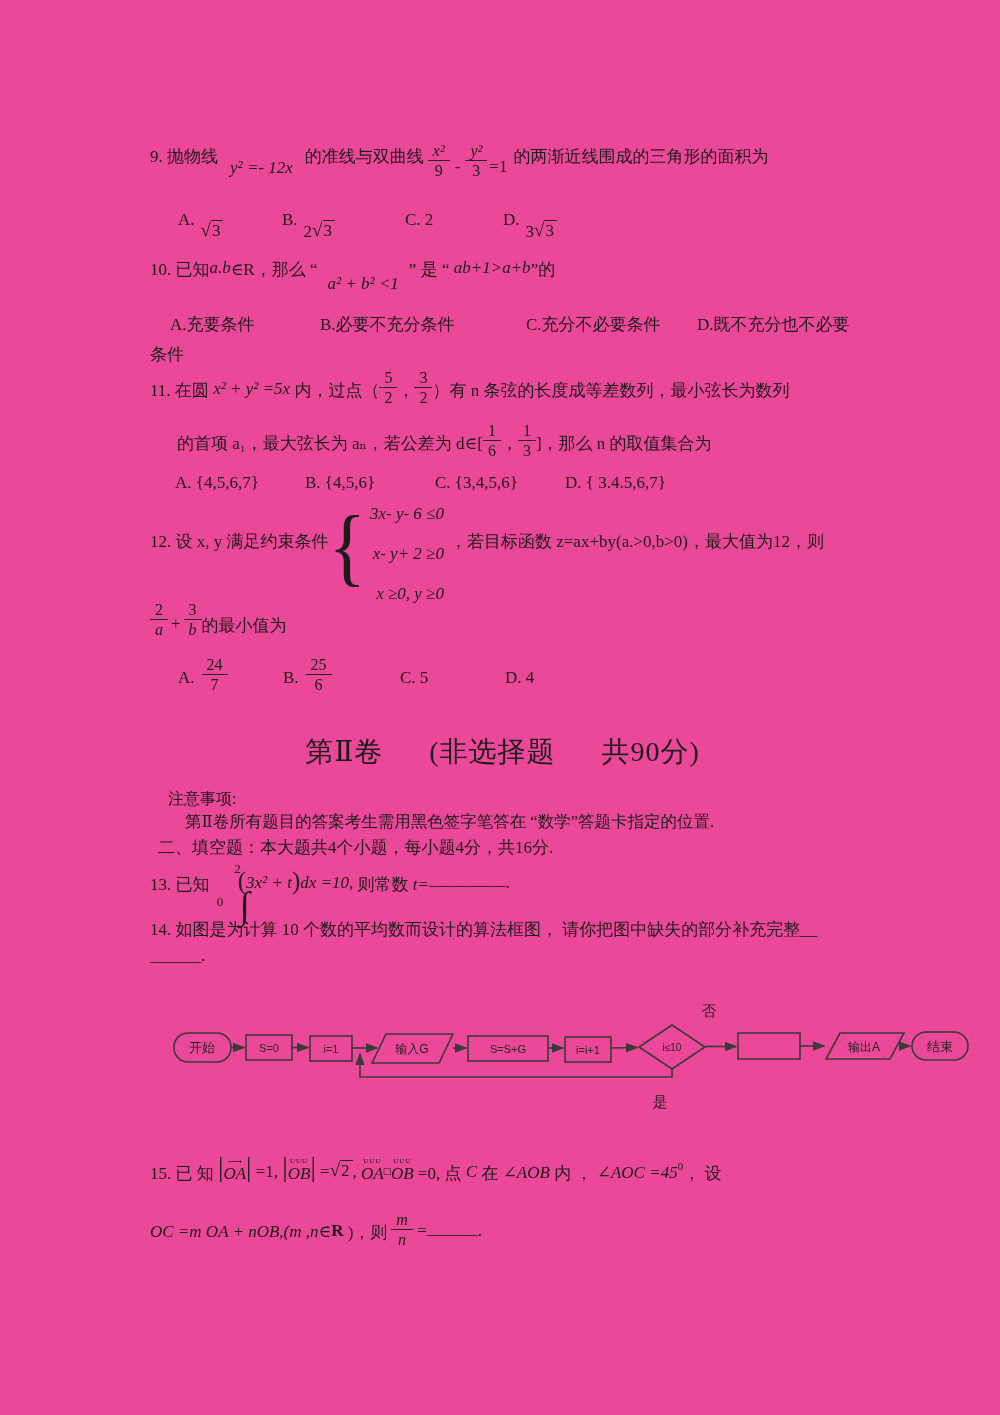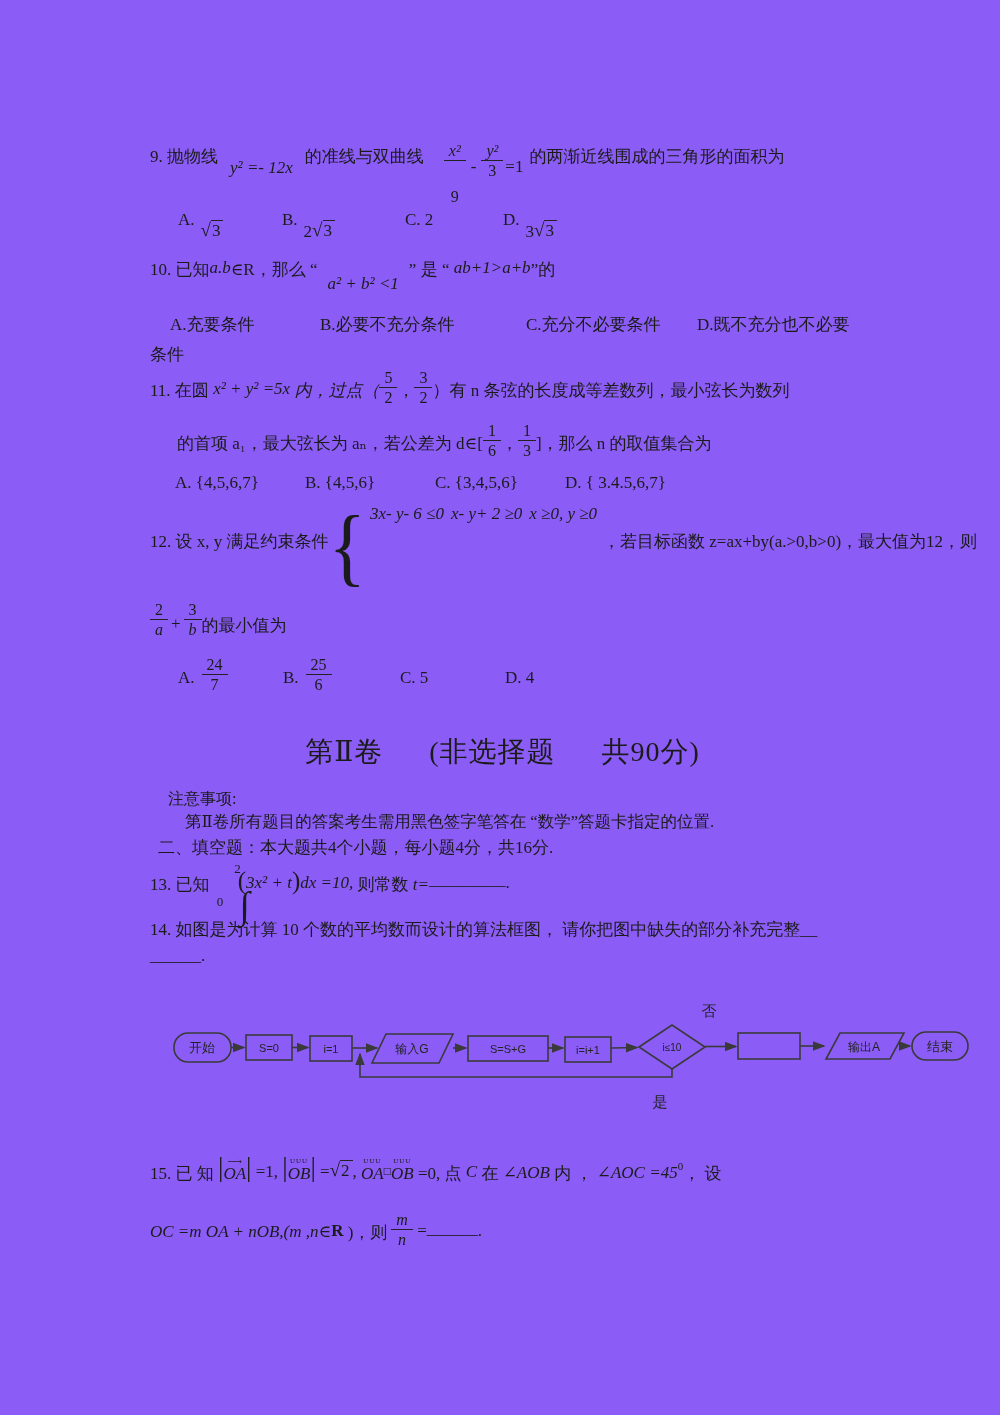--- a/index.html
+++ b/index.html
@@ -1,57 +1,57 @@
 <!DOCTYPE html>
 <html><head>
 <meta charset="utf-8">
 <style>
   html,body{margin:0;padding:0;background:#e8e8e8;}
   .page{
     position:relative;width:1000px;height:1415px;margin:0 auto;
-    background:#8b5cf6;color:#1b1b1b;
+    background:#ec4899;color:#1b1b1b;
     font-family:"Liberation Serif","DejaVu Serif",serif;
     font-size:17px;overflow:hidden;
   }
   .abs{position:absolute;}
   .row{display:flex;align-items:flex-start;}
   .row > span, .row > div{white-space:pre;}
   .m{font-family:"Liberation Serif","DejaVu Serif",serif;font-style:italic;}
   .up{font-style:normal;}
   .frac{display:inline-flex;flex-direction:column;align-items:center;line-height:1.2;font-size:16px;text-align:center;}
   .frac .fn{padding:0 5px;border-bottom:1.5px solid #222;}
   .frac .fd{padding:0 5px;}
   .sqrt{display:inline-flex;align-items:flex-start;}
   .sqrt .sg{font-size:19px;line-height:1;}
   .sqrt .rad{border-top:1.5px solid #222;padding:1px 3px 0 1px;line-height:1.1;}
   .vec{display:inline-flex;flex-direction:column;align-items:center;line-height:1;}
   .vtop{font-size:10px;line-height:7px;letter-spacing:0;}
   .vtopu{font-size:7px;line-height:7px;letter-spacing:1px;font-style:normal;}
   .vbar{font-size:27px;line-height:30px;font-weight:300;margin-top:2px;}
   .brace{font-size:78px;line-height:92px;font-weight:200;transform:scaleY(1.12);transform-origin:center;}
-  .sys{display:flex;flex-direction:row;gap:7px;padding-top:4px;align-items:flex-end;}
+  .sys{display:flex;flex-direction:column;gap:20px;padding-top:4px;align-items:flex-end;}
   .intg{position:relative;display:inline-block;width:24px;height:48px;}
   .isign{font-size:38px;line-height:46px;}
   .iup{position:absolute;top:-1px;right:-3px;font-size:13px;font-style:normal;}
   .ilo{position:absolute;bottom:0px;left:3px;font-size:13px;font-style:normal;}
   .bigp{font-size:25px;line-height:1;}
   .title{font-size:28px;letter-spacing:1px;}
   sup{font-size:11px;}
   svg text{fill:#232323;font-family:"Liberation Sans","DejaVu Sans",sans-serif;}
 </style>
 </head>
 <body>
 
 <div class="page">
 
   <div class="abs row" style="top:141px;left:150px;">
     <span style="padding-top:4px;">9. 抛物线</span>
     <span class="m" style="padding-top:17px;margin:0 12px;">y² =- 12x</span>
     <span style="padding-top:4px;">的准线与双曲线</span>
-    <span class="frac m" style="margin:0 2px 0 20px;gap:26px;">
+    <span class="frac m" style="margin:0 2px 0 4px;">
       <span class="fn">x²</span>
       <span class="fd up">9</span>
     </span>
     <span style="padding-top:16px;margin:0 3px;">-</span>
     <span class="frac m" style="margin:0 2px;">
       <span class="fn">y²</span>
       <span class="fd up">3</span>
     </span>
     <span style="padding-top:16px;margin-right:6px;">=1</span>
     <span style="padding-top:4px;">的两渐近线围成的三角形的面积为</span>
@@ -88,21 +88,21 @@
     <span class="abs" style="left:20px;">A.充要条件</span>
     <span class="abs" style="left:170px;">B.必要不充分条件</span>
     <span class="abs" style="left:376px;">C.充分不必要条件</span>
     <span class="abs" style="left:547px;">D.既不充分也不必要</span>
   </div>
   <div class="abs" style="top:343px;left:150px;">条件</div>
 
   <div class="abs row" style="top:368px;left:150px;">
     <span style="padding-top:11px;">11. 在圆 </span>
     <span class="m" style="padding-top:11px;">x² + y² =5x</span>
-    <span style="padding-top:11px;font-style:italic;"> 内，过点（</span>
+    <span style="padding-top:11px;"> 内，过点（</span>
     <span class="frac">
       <span class="fn">5</span>
       <span class="fd">2</span>
     </span>
     <span style="padding-top:11px;">，</span>
     <span class="frac">
       <span class="fn">3</span>
       <span class="fd">2</span>
     </span>
     <span style="padding-top:11px;text-align:right;">）有 n 条弦的长度成等差数列，最小弦长为数列</span>

